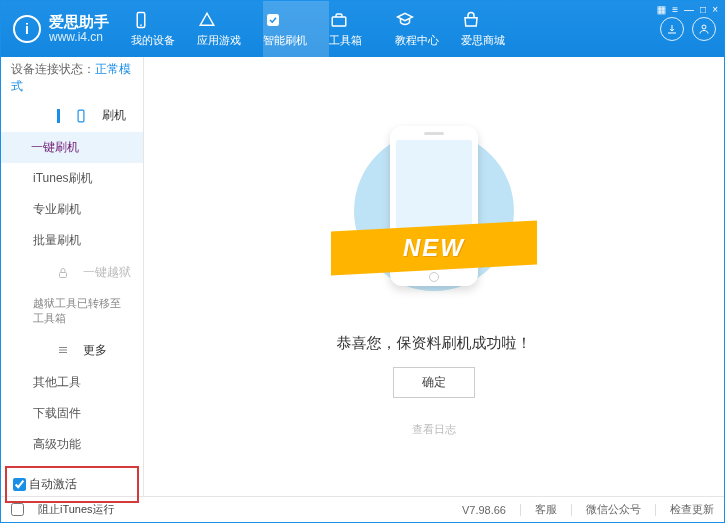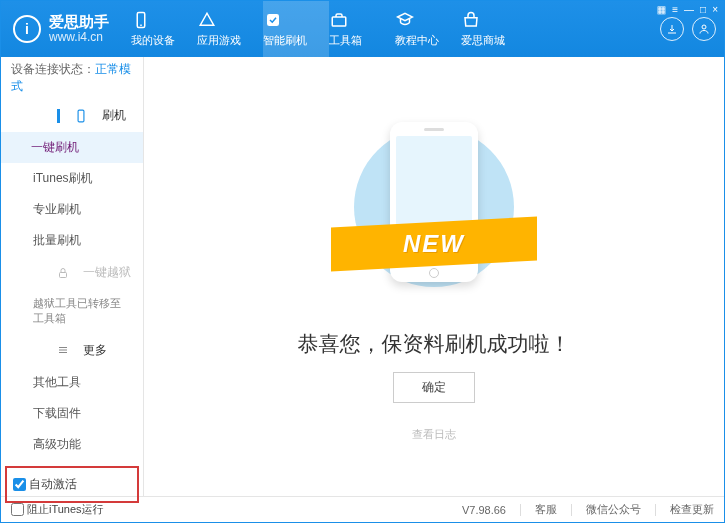--- a/index.html
+++ b/index.html
@@ -34,25 +34,25 @@
 .main { flex: 1; display: flex; flex-direction: column; align-items: center; justify-content: center; background: #fff; position: relative; }
 .phone-illus { position: relative; width: 170px; height: 200px; }
 .circle-bg { position: absolute; width: 160px; height: 160px; border-radius: 50%; background: #bfe3f6; left: 5px; top: 15px; }
 .phone { position: absolute; width: 88px; height: 160px; background: #fff; border-radius: 12px; left: 41px; top: 10px; box-shadow: 0 4px 10px rgba(0,0,0,.15); }
 .phone-screen { position: absolute; left: 6px; right: 6px; top: 14px; bottom: 18px; background: #e6f5fd; border-radius: 2px; }
 .phone-home { position: absolute; width: 10px; height: 10px; border: 1px solid #ccc; border-radius: 50%; bottom: 4px; left: calc(50% - 5px); }
 .phone-speaker { position: absolute; width: 20px; height: 3px; background: #ddd; border-radius: 2px; top: 6px; left: calc(50% - 10px); }
 .ribbon { position: absolute; left: -18px; right: -18px; top: 110px; height: 44px; background: #ffb400; transform: skewY(-3deg); display: flex; align-items: center; justify-content: center; }
 .ribbon::before, .ribbon::after { content: ""; position: absolute; width: 0; height: 0; border: 10px solid transparent; }
 .ribbon-txt { color: #fff; font-size: 24px; font-weight: 900; font-style: italic; letter-spacing: 2px; text-shadow: 1px 1px 0 #e89b00; transform: skewY(3deg); }
-.success-msg { margin-top: 18px; font-size: 21px; color: #333; }
+.success-msg { margin-top: 18px; font-size: 15px; color: #333; }
 .ok-btn { margin-top: 14px; padding: 6px 28px; border: 1px solid #ccc; background: #fff; cursor: pointer; font-size: 12px; color: #444; }
 .view-log { margin-top: 24px; color: #bbb; font-size: 11px; cursor: pointer; }
 .footer { height: 26px; border-top: 1px solid #e5e5e5; display: flex; align-items: center; justify-content: space-between; padding: 0 10px; font-size: 11px; color: #666; }
-.footer-left { display: flex; align-items: center; gap: 3px; }
+.footer-left { display: flex; align-items: center; gap: 14px; }
 .footer-right { display: flex; align-items: center; gap: 14px; }
 .vline { width: 1px; height: 12px; background: #ddd; }
 svg { display: block; }
 </style>
 </head>
 <body>
 
 <div class="titlebar">
   <div class="win-top">
     <span>▦</span>

